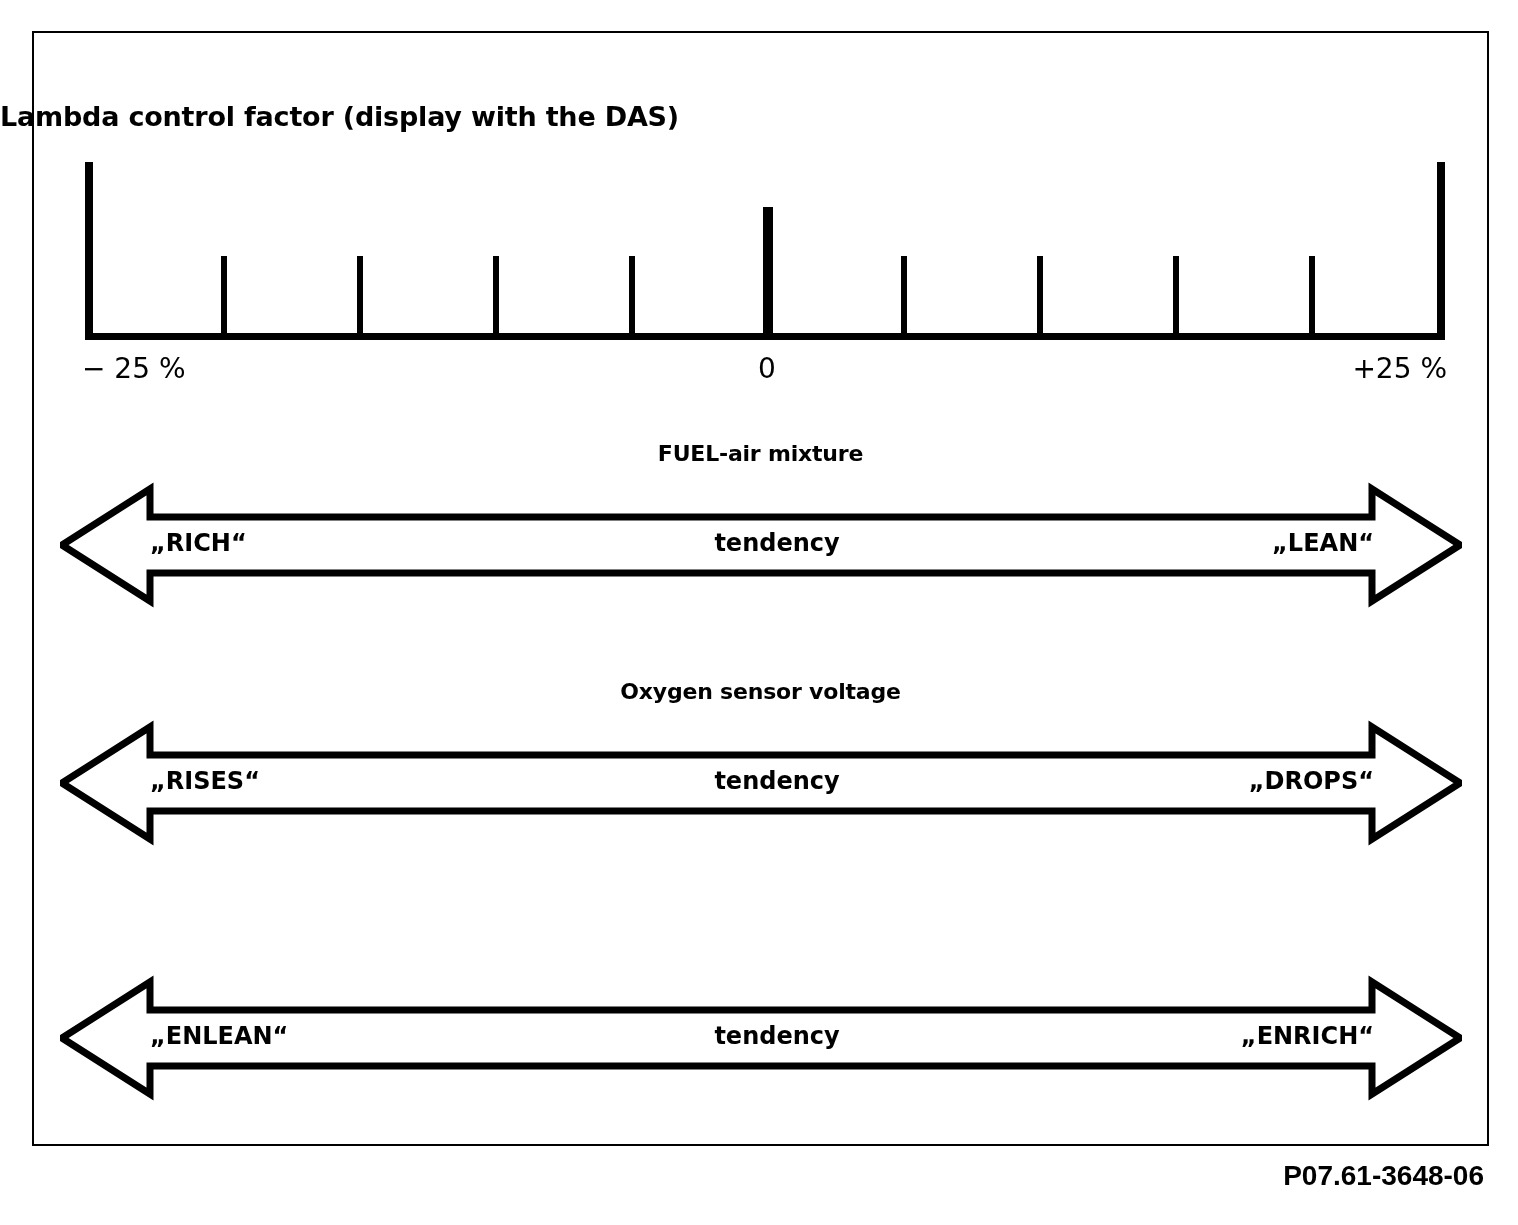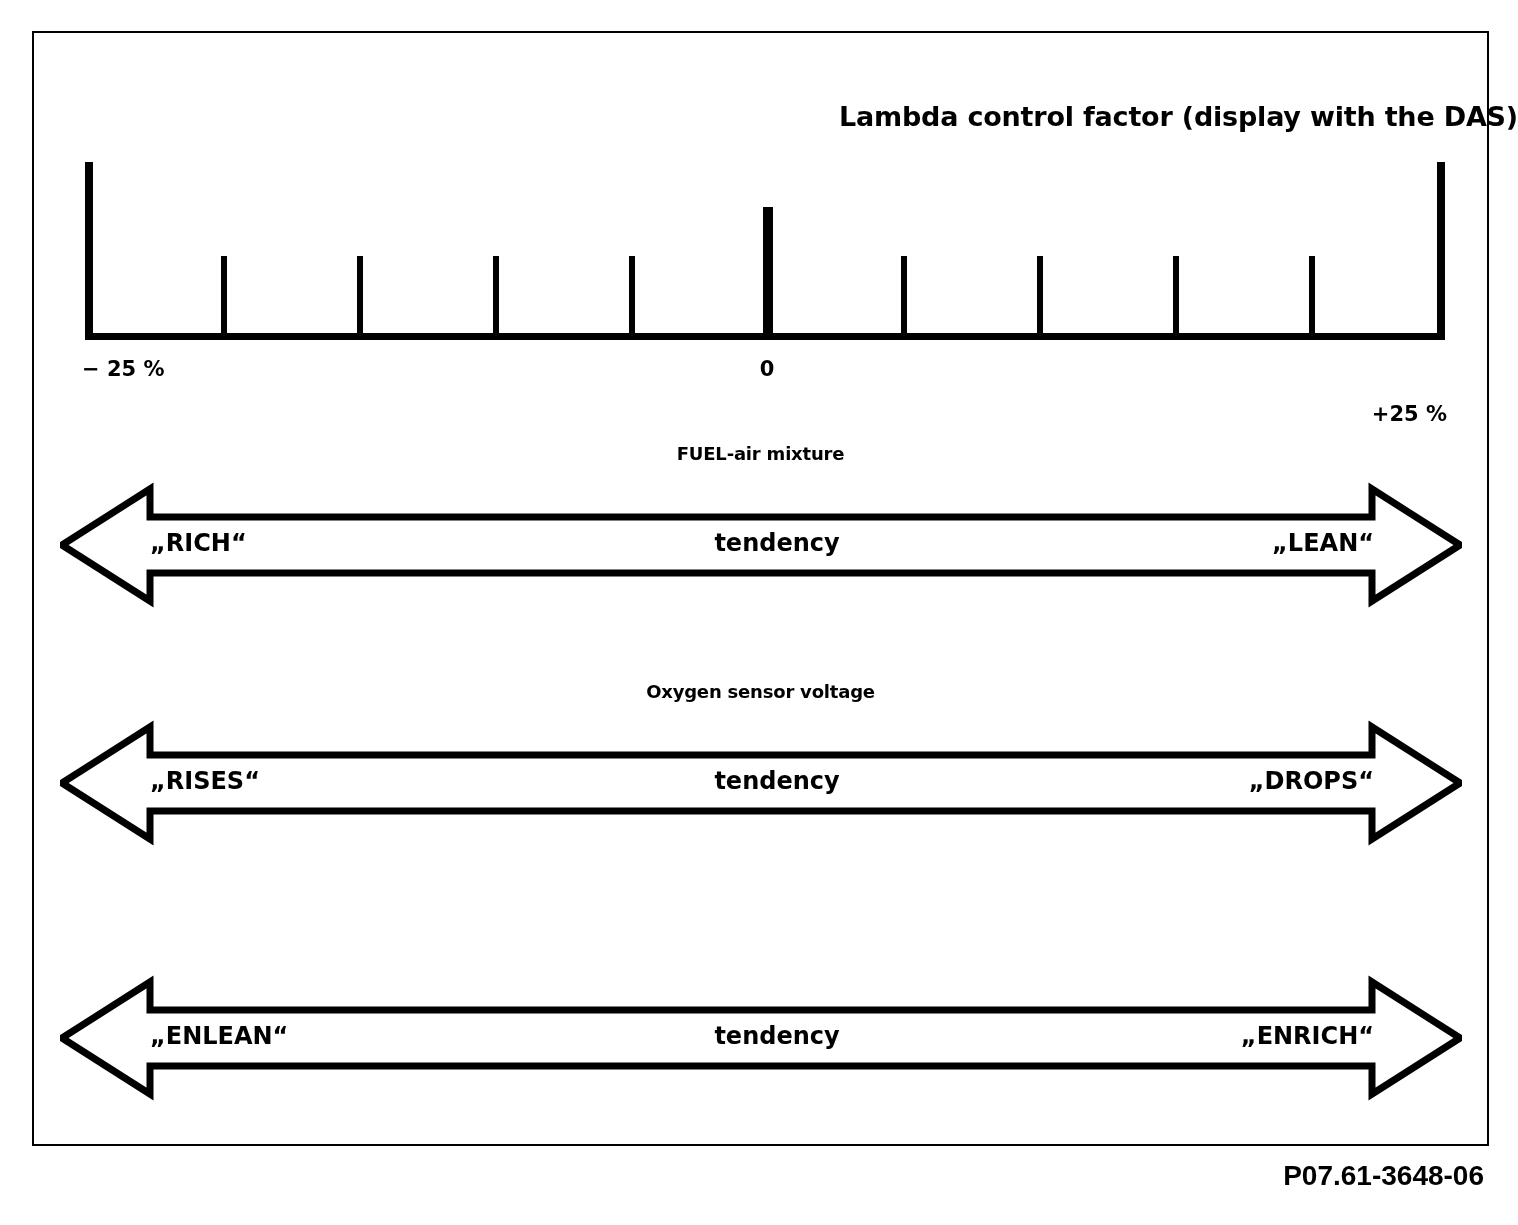--- a/index.html
+++ b/index.html
@@ -30,21 +30,21 @@
     height: 1115px;
     border: 2px solid #000;
     box-sizing: border-box;
   }
   
   .scale-title {
     position: absolute;
     left: 0;
     top: 100px;
     width: 1518px;
-    text-align: right;
+    text-align: left;
     font-size: 27px;
     font-weight: bold;
     letter-spacing: -0.2px;
     line-height: 34px;
   }
   .scale-area {
     position: absolute;
     left: 85px;
     top: 160px;
     width: 1360px;
@@ -69,43 +69,43 @@
 
   .scale-labels {
     position: absolute;
     left: 32px;
     top: 352px;
     width: 1457px;
     height: 40px;
   }
   .scale-labels span {
     position: absolute;
-    font-size: 21px;
-    font-weight: bold;
+    font-size: 28px;
+    font-weight: normal;
     line-height: 34px;
     white-space: nowrap;
   }
   .lbl-left   { left: 50px; }
   .lbl-center { left: 690px; width: 90px; text-align: center; }
-  .lbl-right  { right: 42px; margin-top: 45px; }
+  .lbl-right  { right: 42px; }
 
   
   .arrow-row {
     position: absolute;
     left: 32px;
     width: 1457px;
     height: 175px;
   }
   .row-title {
     position: absolute;
     left: 0;
     top: 0;
     width: 1457px;
     text-align: center;
-    font-size: 18px;
+    font-size: 22px;
     font-weight: bold;
     line-height: 34px;
     letter-spacing: -0.2px;
   }
   .arrow-wrap {
     position: absolute;
     left: 28px;
     top: 42px;
     width: 1402px;
     height: 133px;

